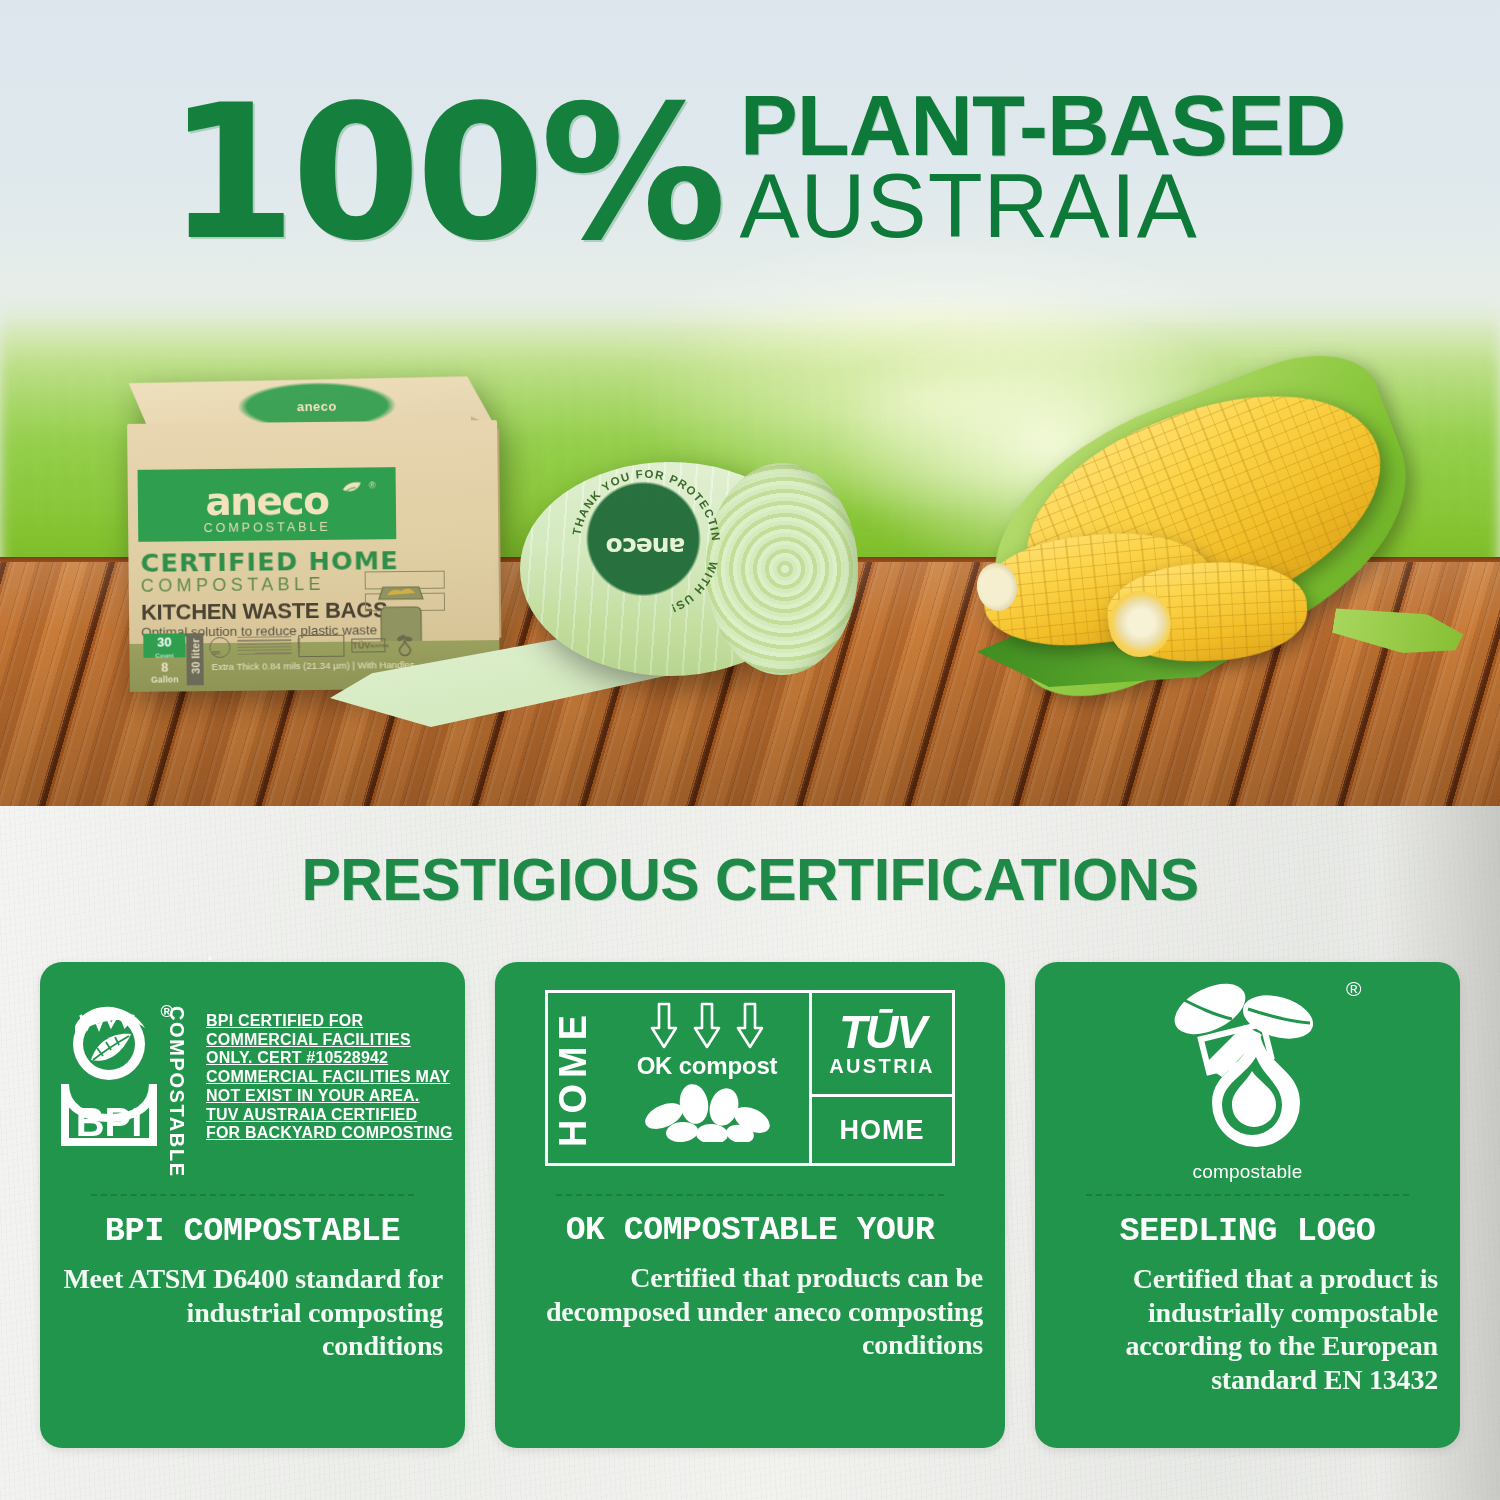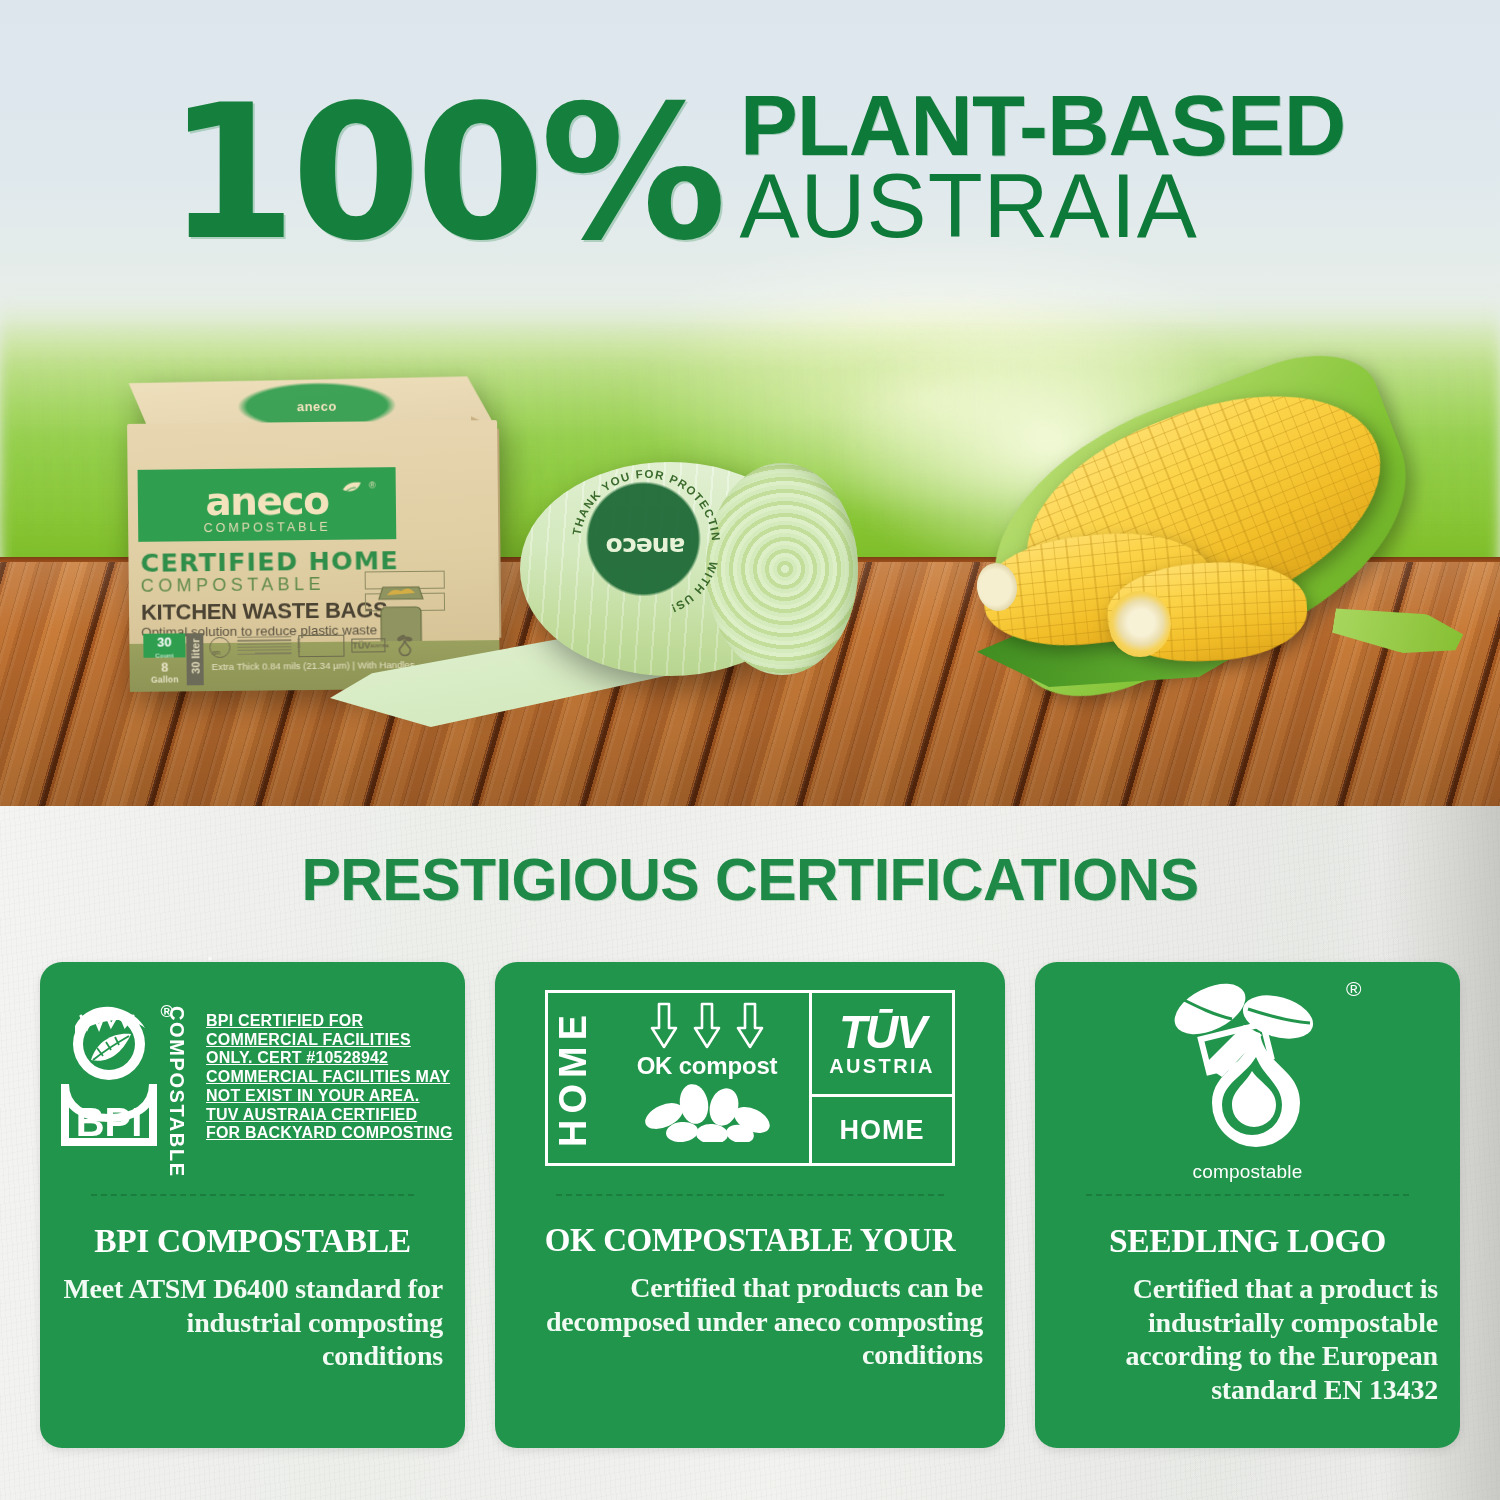--- a/index.html
+++ b/index.html
@@ -346,22 +346,22 @@
   }
   .card.c1 { width:425px; }
   .card.c2 { width:510px; }
   .card.c3 { width:425px; }
 
   .badge-area { height:232px; width:100%; display:flex; align-items:center; justify-content:center; position:relative; }
   .divider {
     width:76%; height:0; border-top:2.4px dashed #19793b; opacity:.85;
   }
   .card-title {
-    margin-top:26px; color:#fff; font-weight:700; font-size:33.5px; letter-spacing:-.4px;
-    text-align:center; font-family:Liberation Serif, serif; white-space:nowrap;
+    margin-top:16px; color:#fff; font-weight:700; font-size:33.5px; letter-spacing:-.4px;
+    text-align:center; font-family:Liberation Mono, monospace; white-space:nowrap;
   }
   .card.c2 .card-title { font-size:33px; }
   .card-body {
     margin-top:12px; color:#f2fbf3; font-weight:600; font-size:28px; line-height:1.20;
     text-align:right; padding:0 22px; letter-spacing:-.2px;
     font-family:Liberation Serif, serif;
   }
 
   
   .bpi-logo { display:flex; align-items:flex-start; gap:6px; padding-left:8px; }

